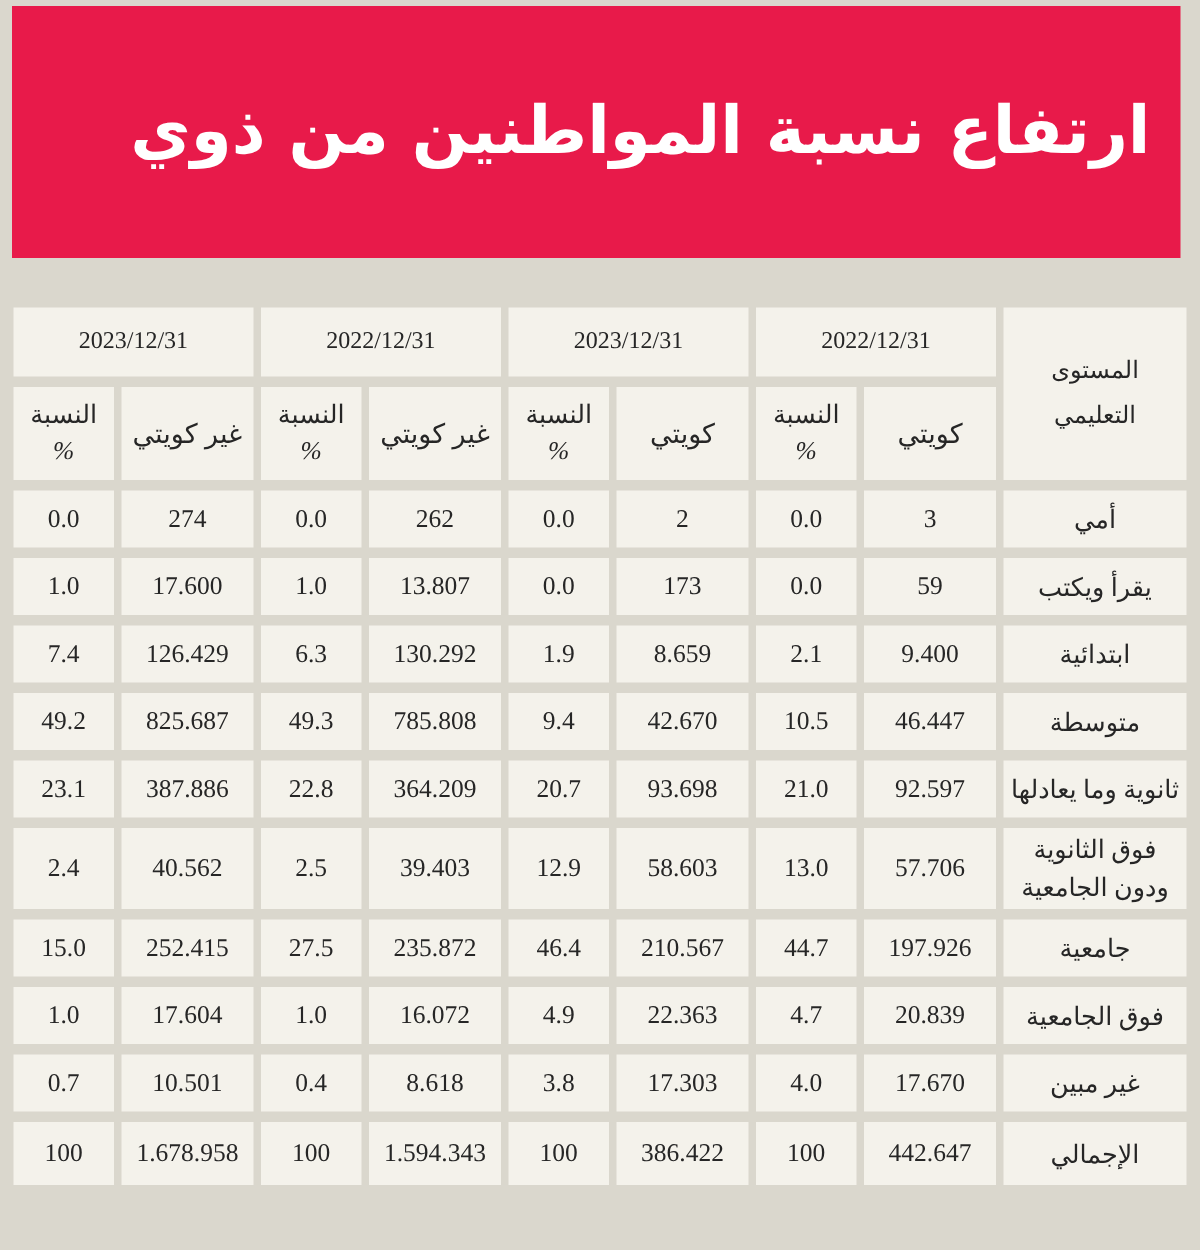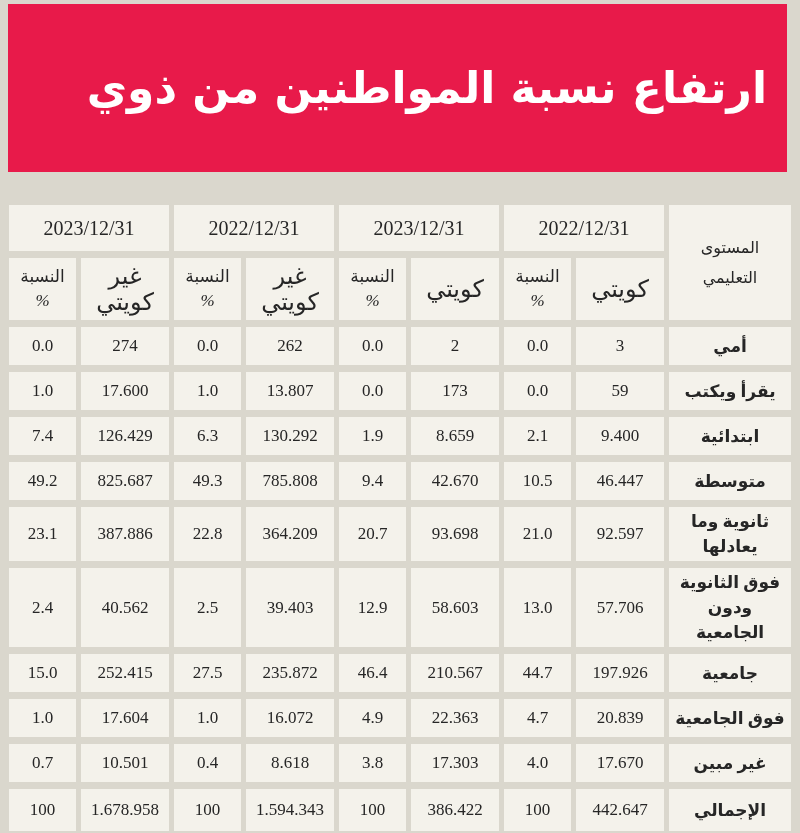--- a/index.html
+++ b/index.html
@@ -52,29 +52,29 @@
     font-weight: normal;
     padding: 2px 3px;
     overflow: hidden;
   }
   th.level-head {
     font-size: 16px;
     line-height: 30px;
     font-family: "Liberation Serif", "DejaVu Sans", serif;
   }
   th.date-head {
-    font-size: 20px;
+    font-size: 16px;
     height: 42px;
     font-family: "Liberation Serif", "DejaVu Serif", serif;
   }
   th.nat-head {
-    font-size: 24px;
+    font-size: 18px;
     height: 58px;
     line-height: 26px;
-    font-family: Liberation Serif, serif;
+    font-family: Liberation Sans, sans-serif;
     margin-left: 20px;
   }
   th.pct-head {
     font-size: 17px;
     line-height: 24px;
     font-family: "Liberation Serif", "DejaVu Sans", serif;
   }
   th.pct-head .pct-sym {
     display: block;
     font-size: 17px;
@@ -84,21 +84,20 @@
   td.num-cell, td.pct-cell {
     font-size: 17px;
     height: 34px;
     font-family: "Liberation Serif", "DejaVu Serif", serif;
     direction: ltr;
   }
   td.level-cell {
     font-size: 17px;
     line-height: 25px;
     font-family: "Liberation Serif", "DejaVu Sans", serif;
-    font-weight: bold;
   }
   tr.total-row td {
     height: 38px;
   }
 </style>
 </head>
 <body>
 
 <div class="banner">
   <div class="banner-line">ارتفاع نسبة المواطنين من ذوي</div>

